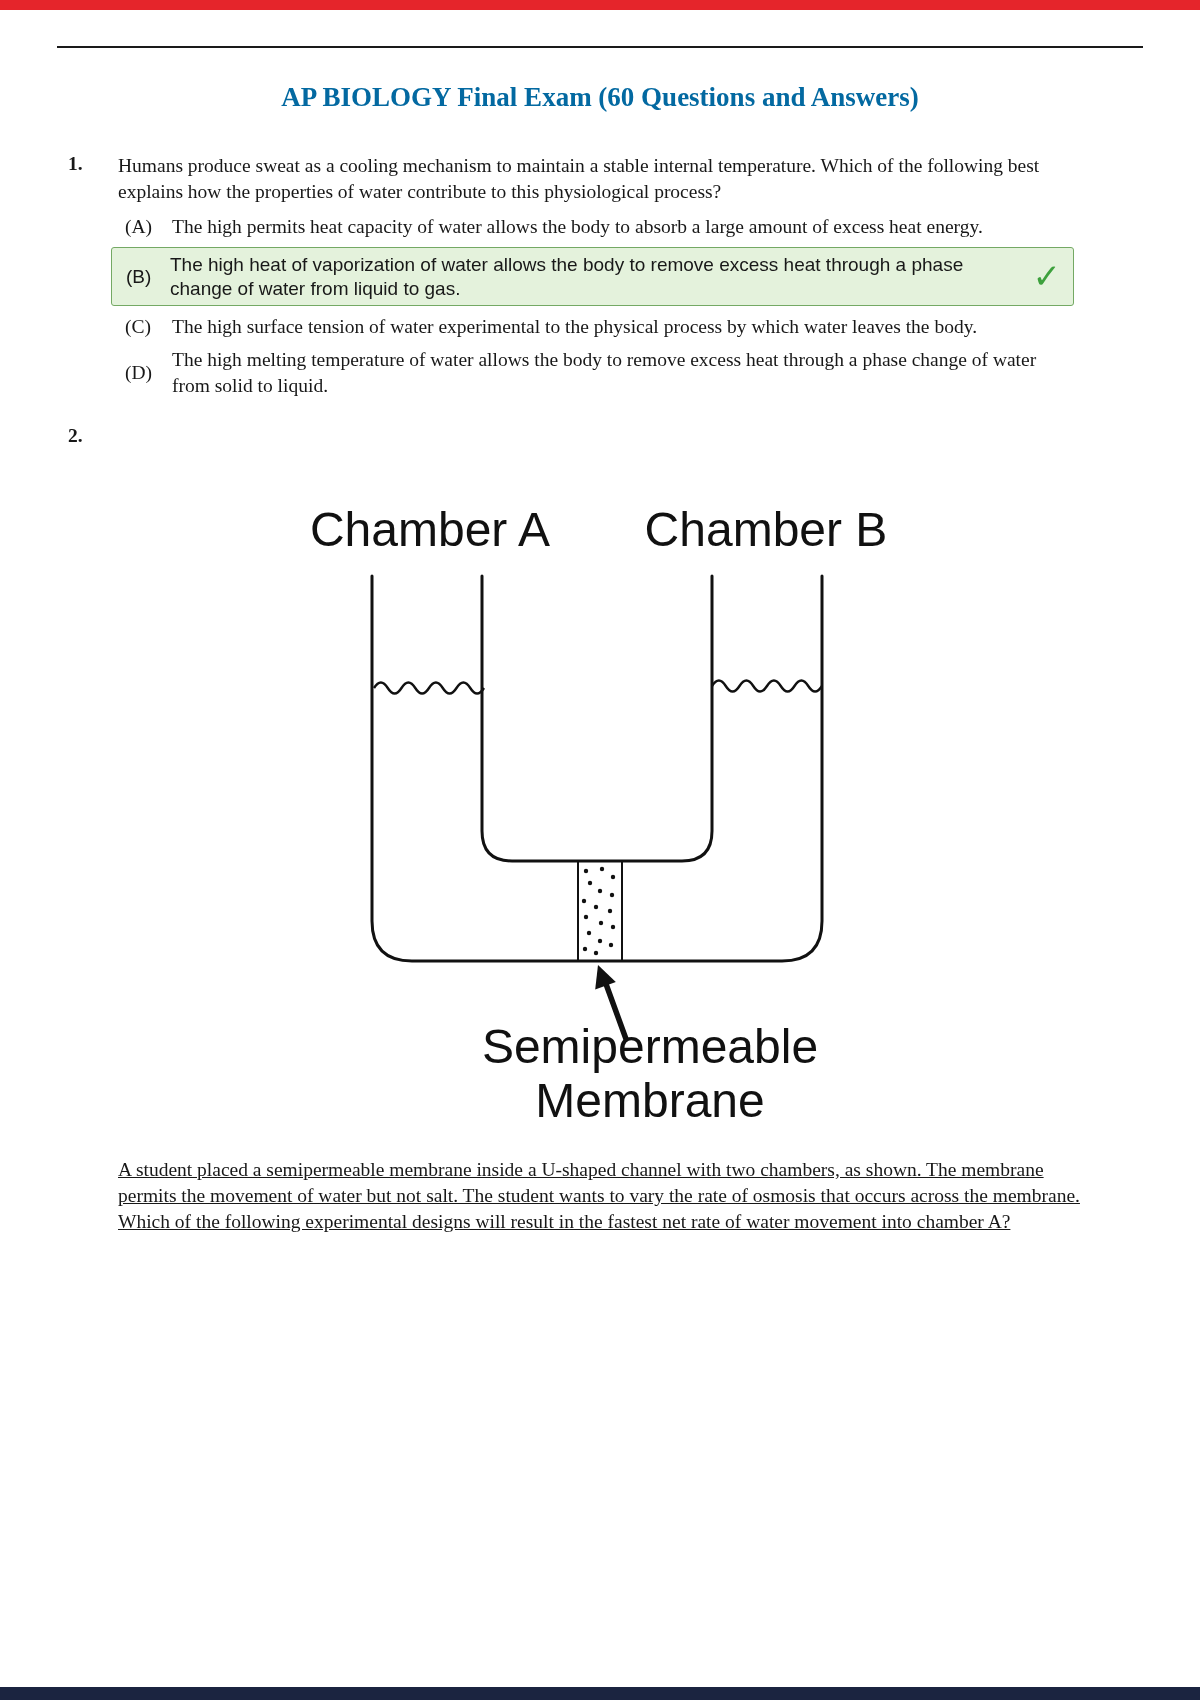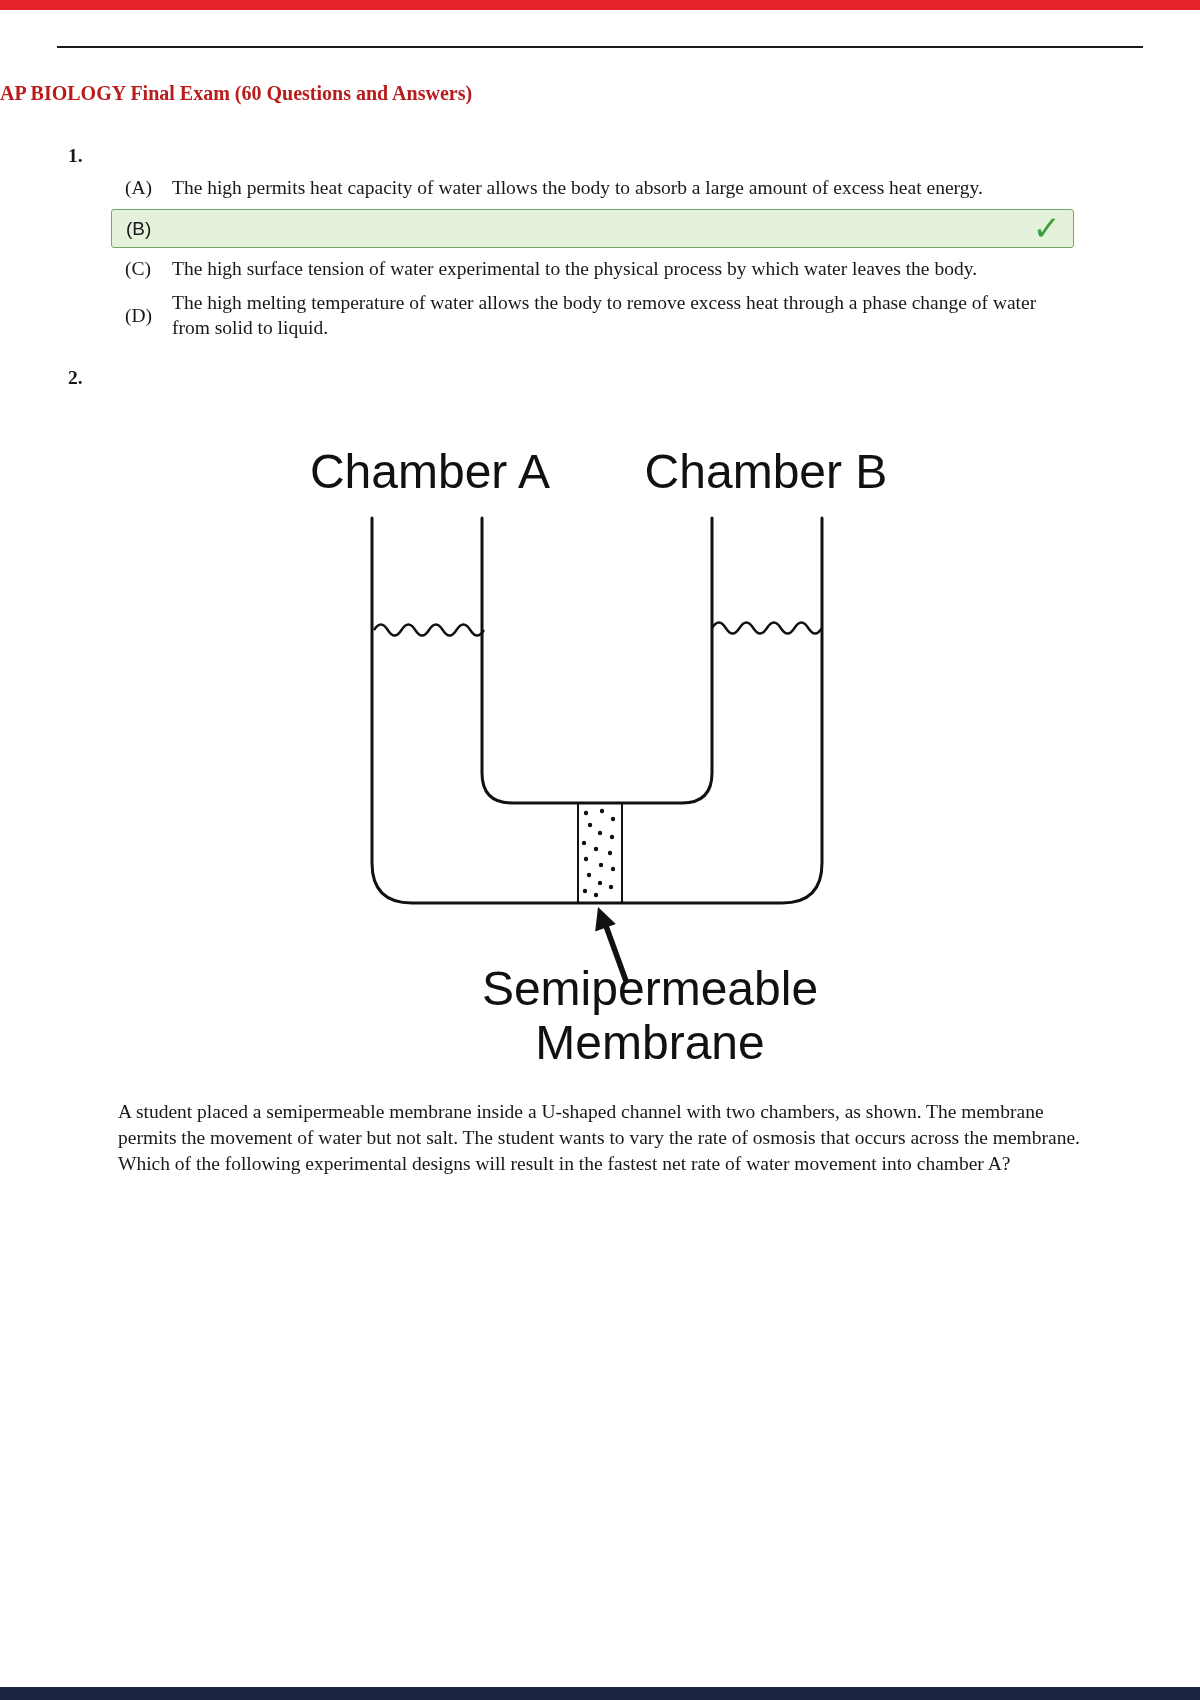--- a/index.html
+++ b/index.html
@@ -10,23 +10,24 @@
     margin:0 auto;
     background:#ffffff;
     overflow:hidden;
     font-family:"Liberation Serif", serif;
     color:#181818;
   }
   .top-bar { width:100%; height:10px; background:#e5252b; }
   .rule { height:2px; background:#1a1a1a; margin:36px 57px 0 57px; }
   .title {
     margin-top:34px;
-    font-size:20px;
+    text-align:center;
+    font-size:27px;
     font-weight:bold;
-    color:#b91c1c;
+    color:#0369a1;
   }
   .question { display:flex; padding-left:68px; padding-right:55px; }
   .q1 { margin-top:40px; }
   .q-num { width:50px; flex:none; font-weight:bold; font-size:19.5px; }
   .q-text { flex:1; max-width:968px; font-size:19.5px; line-height:1.35; }
   .options { margin-top:8px; }
   .opt {
     display:flex;
     margin:8px 0 8px 125px;
     width:952px;
@@ -71,20 +72,21 @@
     margin-top:4px;
     width:984px;
     height:690px;
   }
   .diagram svg { position:absolute; left:0; top:0; }
   .q2-text {
     margin:16px 0 0 118px;
     width:968px;
     font-size:19.5px;
     line-height:1.33;
+    text-decoration:underline;
   }
   .bottom-bar {
     position:absolute;
     left:0; bottom:0;
     width:100%; height:13px;
     background:#1b2440;
   }
   .diag-label {
     font-family:"Liberation Sans", sans-serif;
     font-size:48px;
@@ -96,31 +98,33 @@
 
 <div class="page">
 
   <div class="top-bar"></div>
   <div class="rule"></div>
 
   <div class="title">AP BIOLOGY Final Exam (60 Questions and Answers)</div>
 
   <div class="question q1">
     <span class="q-num">1.</span>
+    <span class="q-text">Humans produce sweat as a cooling mechanism to maintain a stable internal temperature. Which of the following best explains how the properties of water contribute to this physiological process?</span>
   </div>
 
   <div class="options">
 
     <div class="opt">
       <span class="opt-letter">(A)</span>
       <span class="opt-text">The high permits heat capacity of water allows the body to absorb a large amount of excess heat energy.</span>
     </div>
 
     <div class="opt-correct">
       <span class="opt-letter">(B)</span>
+      <span class="opt-text">The high heat of vaporization of water allows the body to remove excess heat through a phase change of water from liquid to gas.</span>
       <span class="check">✓</span>
     </div>
 
     <div class="opt">
       <span class="opt-letter">(C)</span>
       <span class="opt-text">The high surface tension of water experimental to the physical process by which water leaves the body.</span>
     </div>
 
     <div class="opt center">
       <span class="opt-letter">(D)</span>

